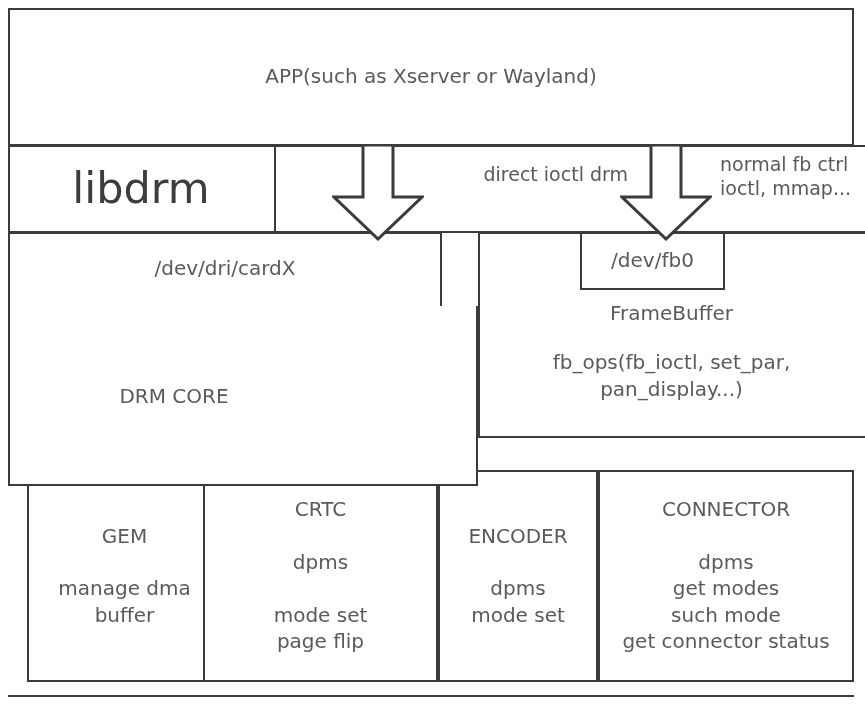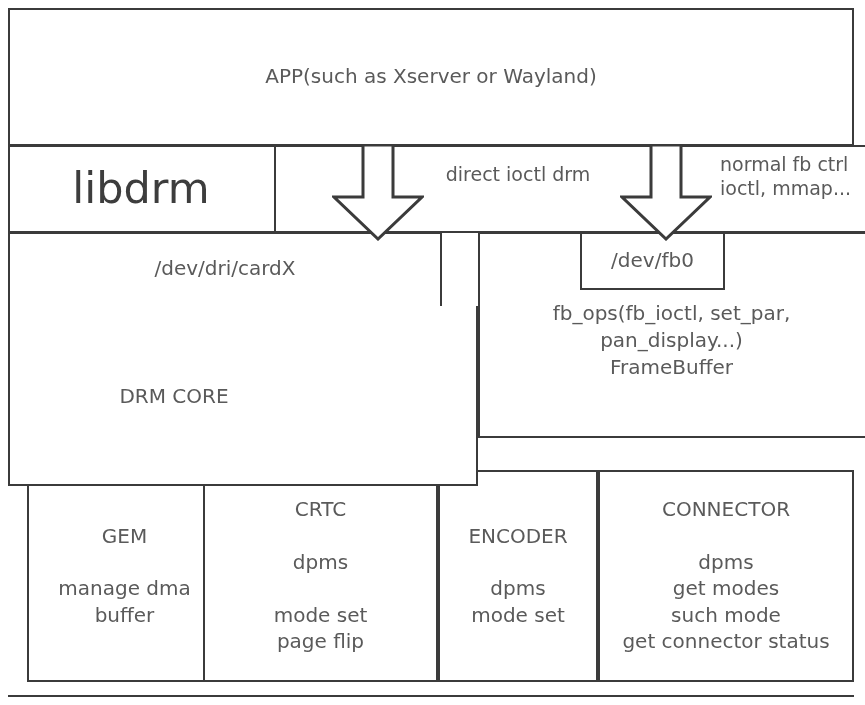--- a/index.html
+++ b/index.html
@@ -67,21 +67,21 @@
 
   #direct-ioctl-label {
     left: 404px; top: 157px;
     width: 230px; height: 34px;
     border: none;
     background: transparent;
     font-size: 19px;
     justify-content: flex-start;
     z-index: 3;
   }
-  #direct-ioctl-label .inner { text-align: center; padding-left: 4px; }
+  #direct-ioctl-label .inner { text-align: right; padding-left: 4px; }
 
   #normal-fb-label {
     left: 716px; top: 152px;
     width: 149px; height: 62px;
     border: none;
     background: transparent;
     font-size: 19px;
     justify-content: flex-start;
     align-items: flex-start;
     z-index: 3;
@@ -225,25 +225,25 @@
 
   <div class="box" id="drm-core-box"></div>
   <div class="box" id="cardx-box">
     <span class="inner">/dev/dri/cardX</span>
   </div>
   <div id="drm-seam"></div>
   <div id="drm-core-label">DRM CORE</div>
 
   <div class="box" id="framebuffer-box"></div>
   <div id="framebuffer-text">
+    <div id="framebuffer-title">FrameBuffer</div>
     <div id="framebuffer-ops">
       <span>fb_ops(fb_ioctl, set_par,</span><br>
       <span>pan_display...)</span>
     </div>
-    <div id="framebuffer-title">FrameBuffer</div>
   </div>
   <div class="box" id="devfb0-box">
     <span class="inner">/dev/fb0</span>
   </div>
 
   <div class="box component" id="gem-box">
     <div class="title">GEM</div>
     <div class="detail">
       <span>manage dma</span><br>
       <span>buffer</span>

